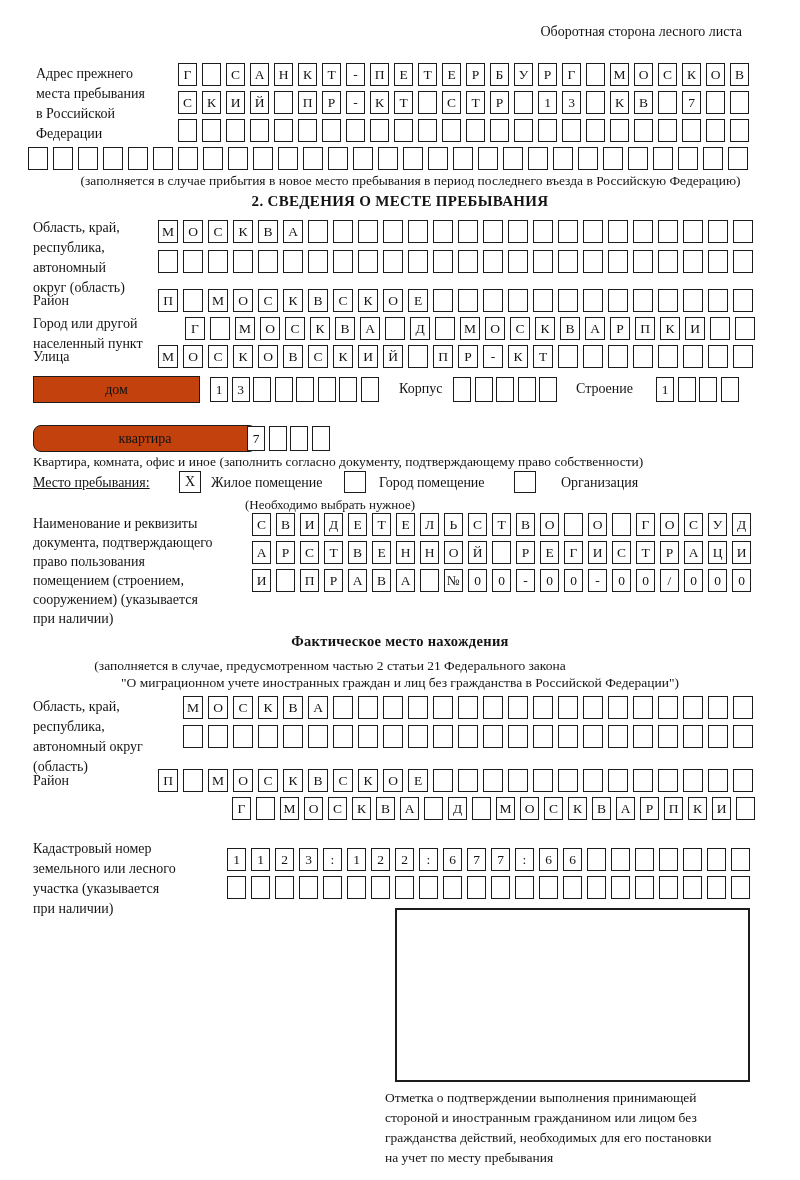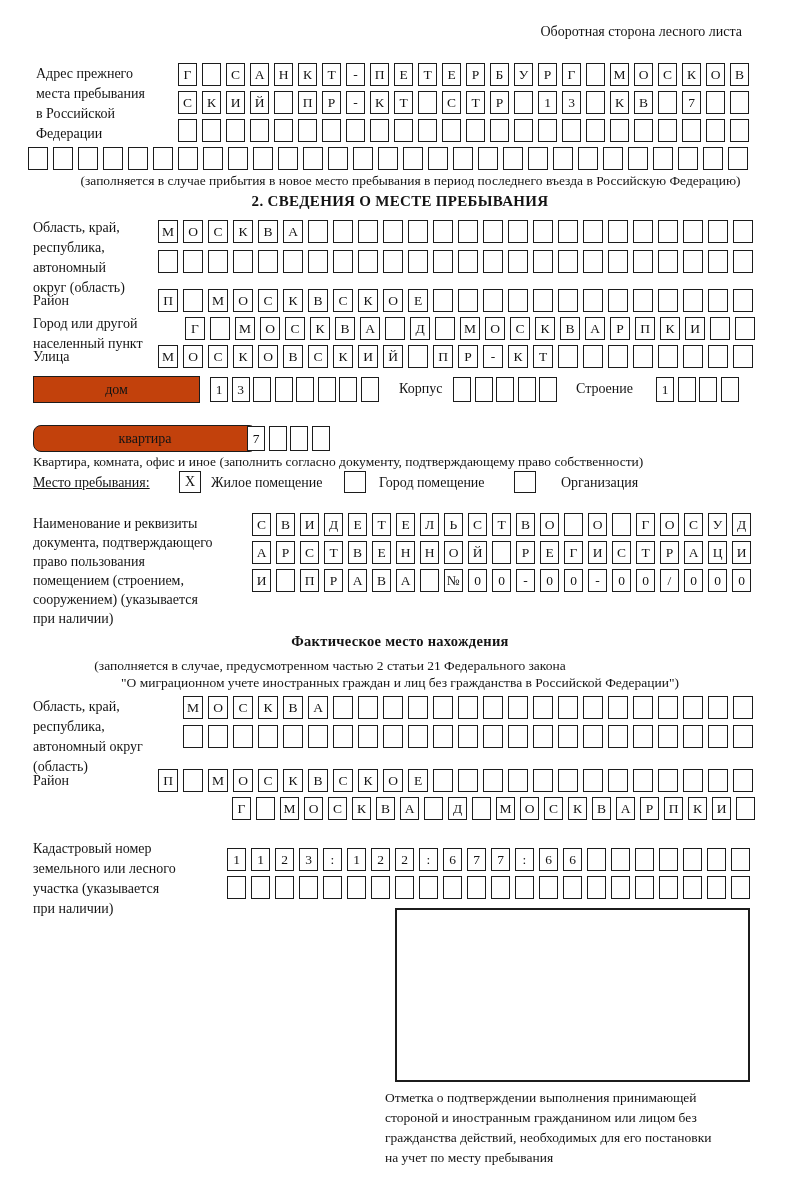--- a/index.html
+++ b/index.html
@@ -335,20 +335,21 @@
     </div>
   <div class="cap" style="left:33px;top:454px;">Квартира, комната, офис и иное (заполнить согласно документу, подтверждающему право собственности)</div>
 
   <div class="lbl" style="left:33px;top:473px;text-decoration:underline;">Место пребывания:</div>
   <div class="chk" style="left:179px;top:471px;">X</div>
   <div class="lbl" style="left:211px;top:473px;">Жилое помещение</div>
   <div class="chk" style="left:344px;top:471px;"></div>
   <div class="lbl" style="left:379px;top:473px;">Город помещение</div>
   <div class="chk" style="left:514px;top:471px;"></div>
   <div class="lbl" style="left:561px;top:473px;">Организация</div>
+  <div class="capc" style="left:150px;top:497px;width:360px;font-size:13px;">(Необходимо выбрать нужное)</div>
 
   <div class="lbl lbl19" style="left:33px;top:514px;">Наименование и реквизиты
 документа, подтверждающего
 право пользования
 помещением (строением,
 сооружением) (указывается
 при наличии)</div>
   <div class="row" style="left:252px;top:513px;">
       <span class="cell">С</span>
       <span class="cell">В</span>

